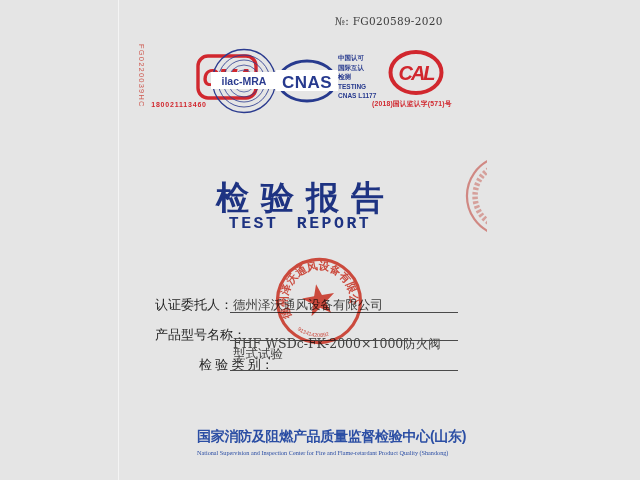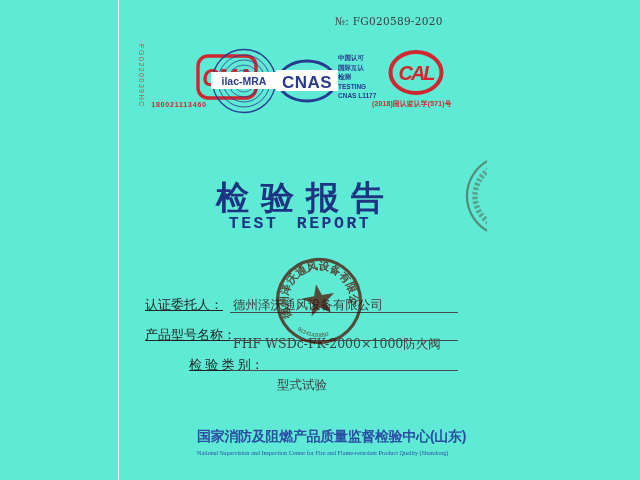--- a/index.html
+++ b/index.html
@@ -1,17 +1,17 @@
 <!DOCTYPE html>
 <html><head>
 <meta charset="utf-8">
 <style>
   html,body{margin:0;padding:0;}
   body{width:640px;height:480px;background:#ffffff;font-family:"Liberation Sans",sans-serif;overflow:hidden;}
-  #page{position:relative;width:640px;height:480px;background:#5eead4;}
+  #page{position:relative;width:640px;height:480px;background:#e5e5e5;}
   .abs{position:absolute;}
 
   
   .report-no{left:335px;top:15px;font-family:"DejaVu Serif",serif;font-size:10.5px;color:#3c3c3c;letter-spacing:.3px;}
 
   
   .side-code{left:146px;top:44px;width:80px;transform:rotate(90deg);transform-origin:0 0;
              font-size:7.5px;color:rgba(201,62,52,.85);letter-spacing:1.2px;white-space:nowrap;}
 
   
@@ -19,21 +19,21 @@
   .cma-no{left:148px;top:101px;width:62px;text-align:center;font-size:7px;color:#d1272e;letter-spacing:.8px;font-weight:bold;}
   .ilac-box{left:211px;top:47px;}
   .cnas-box{left:276px;top:57px;}
   .cnas-lines{left:338px;top:53px;font-size:6.5px;line-height:9.6px;color:#273a8e;font-weight:bold;}
   .cal-box{left:387px;top:49px;}
   .cal-caption{left:372px;top:99px;font-size:6.8px;color:#d1272e;font-weight:bold;letter-spacing:.2px;}
 
   
   .title-zh{left:0;top:176px;width:600px;text-align:center;font-size:33px;font-weight:bold;color:#1e3382;letter-spacing:12px;text-indent:12px;font-family:Liberation Mono, monospace;}
   .title-en{left:0;top:214px;width:600px;text-align:center;font-family:Liberation Mono, monospace;font-size:16.5px;font-weight:bold;color:#1e3382;letter-spacing:2.5px;word-spacing:6px;}
-  .flabel{position:absolute;left:145px;font-family:"Liberation Serif",serif;font-size:13px;color:#252525;white-space:nowrap;text-decoration:underline;}
+  .flabel{position:absolute;left:155px;font-family:"Liberation Serif",serif;font-size:13px;color:#252525;white-space:nowrap;}
   .fvalue{position:absolute;left:233px;font-family:"DejaVu Serif",serif;font-size:12.5px;color:#40403f;white-space:nowrap;}
   .fline{position:absolute;left:230px;width:228px;height:1px;background:#4a4a4a;}
 
   
   .org-zh{left:197px;top:428px;font-size:14px;font-weight:bold;color:#2b4ea4;letter-spacing:-.3px;white-space:nowrap;}
   .org-en{left:197px;top:449px;font-family:"Liberation Serif",serif;font-size:6.2px;color:#2b4ea4;white-space:nowrap;}
 
   .stamp-main{left:256px;top:238px;mix-blend-mode:multiply;}
   .stamp-edge{left:449px;top:153px;mix-blend-mode:multiply;}
   .fold-line{left:118px;top:0;width:1px;height:480px;background:#f4f4f4;}
@@ -98,21 +98,21 @@
 
   <div class="flabel abs" style="top:296px;">认证委托人：</div>
   <div class="fvalue abs" style="top:297px;">德州泽沃通风设备有限公司</div>
   <div class="fline abs" style="top:312px;"></div>
 
   <div class="flabel abs" style="top:326px;">产品型号名称：</div>
   <div class="fvalue abs" style="top:336px;">FHF WSDc-FK-2000×1000防火阀</div>
   <div class="fline abs" style="top:340px;"></div>
 
   <div class="flabel abs" style="top:356px;margin-left:44px;">检 验 类 别：</div>
-  <div class="fvalue abs" style="top:377px;margin-left:44px;">型式试验</div>
+  <div class="fvalue abs" style="top:346px;">型式试验</div>
   <div class="fline abs" style="top:370px;"></div>
 
   <div class="stamp-main abs">
     <svg width="126" height="126" viewBox="0 0 126 126">
       <defs>
         <path id="stampArc" d="M 33.4 73.8 A 31.5 31.5 0 1 1 92.6 73.8" fill="none"></path>
         <path id="serialArc" d="M 31.8 81 A 36 36 0 0 0 94.2 81" fill="none"></path>
       </defs>
       <g transform="rotate(-10 63 63)" opacity="0.88">
         <circle cx="63" cy="63" r="41.5" fill="none" stroke="#df3b2b" stroke-width="3.2"></circle>

